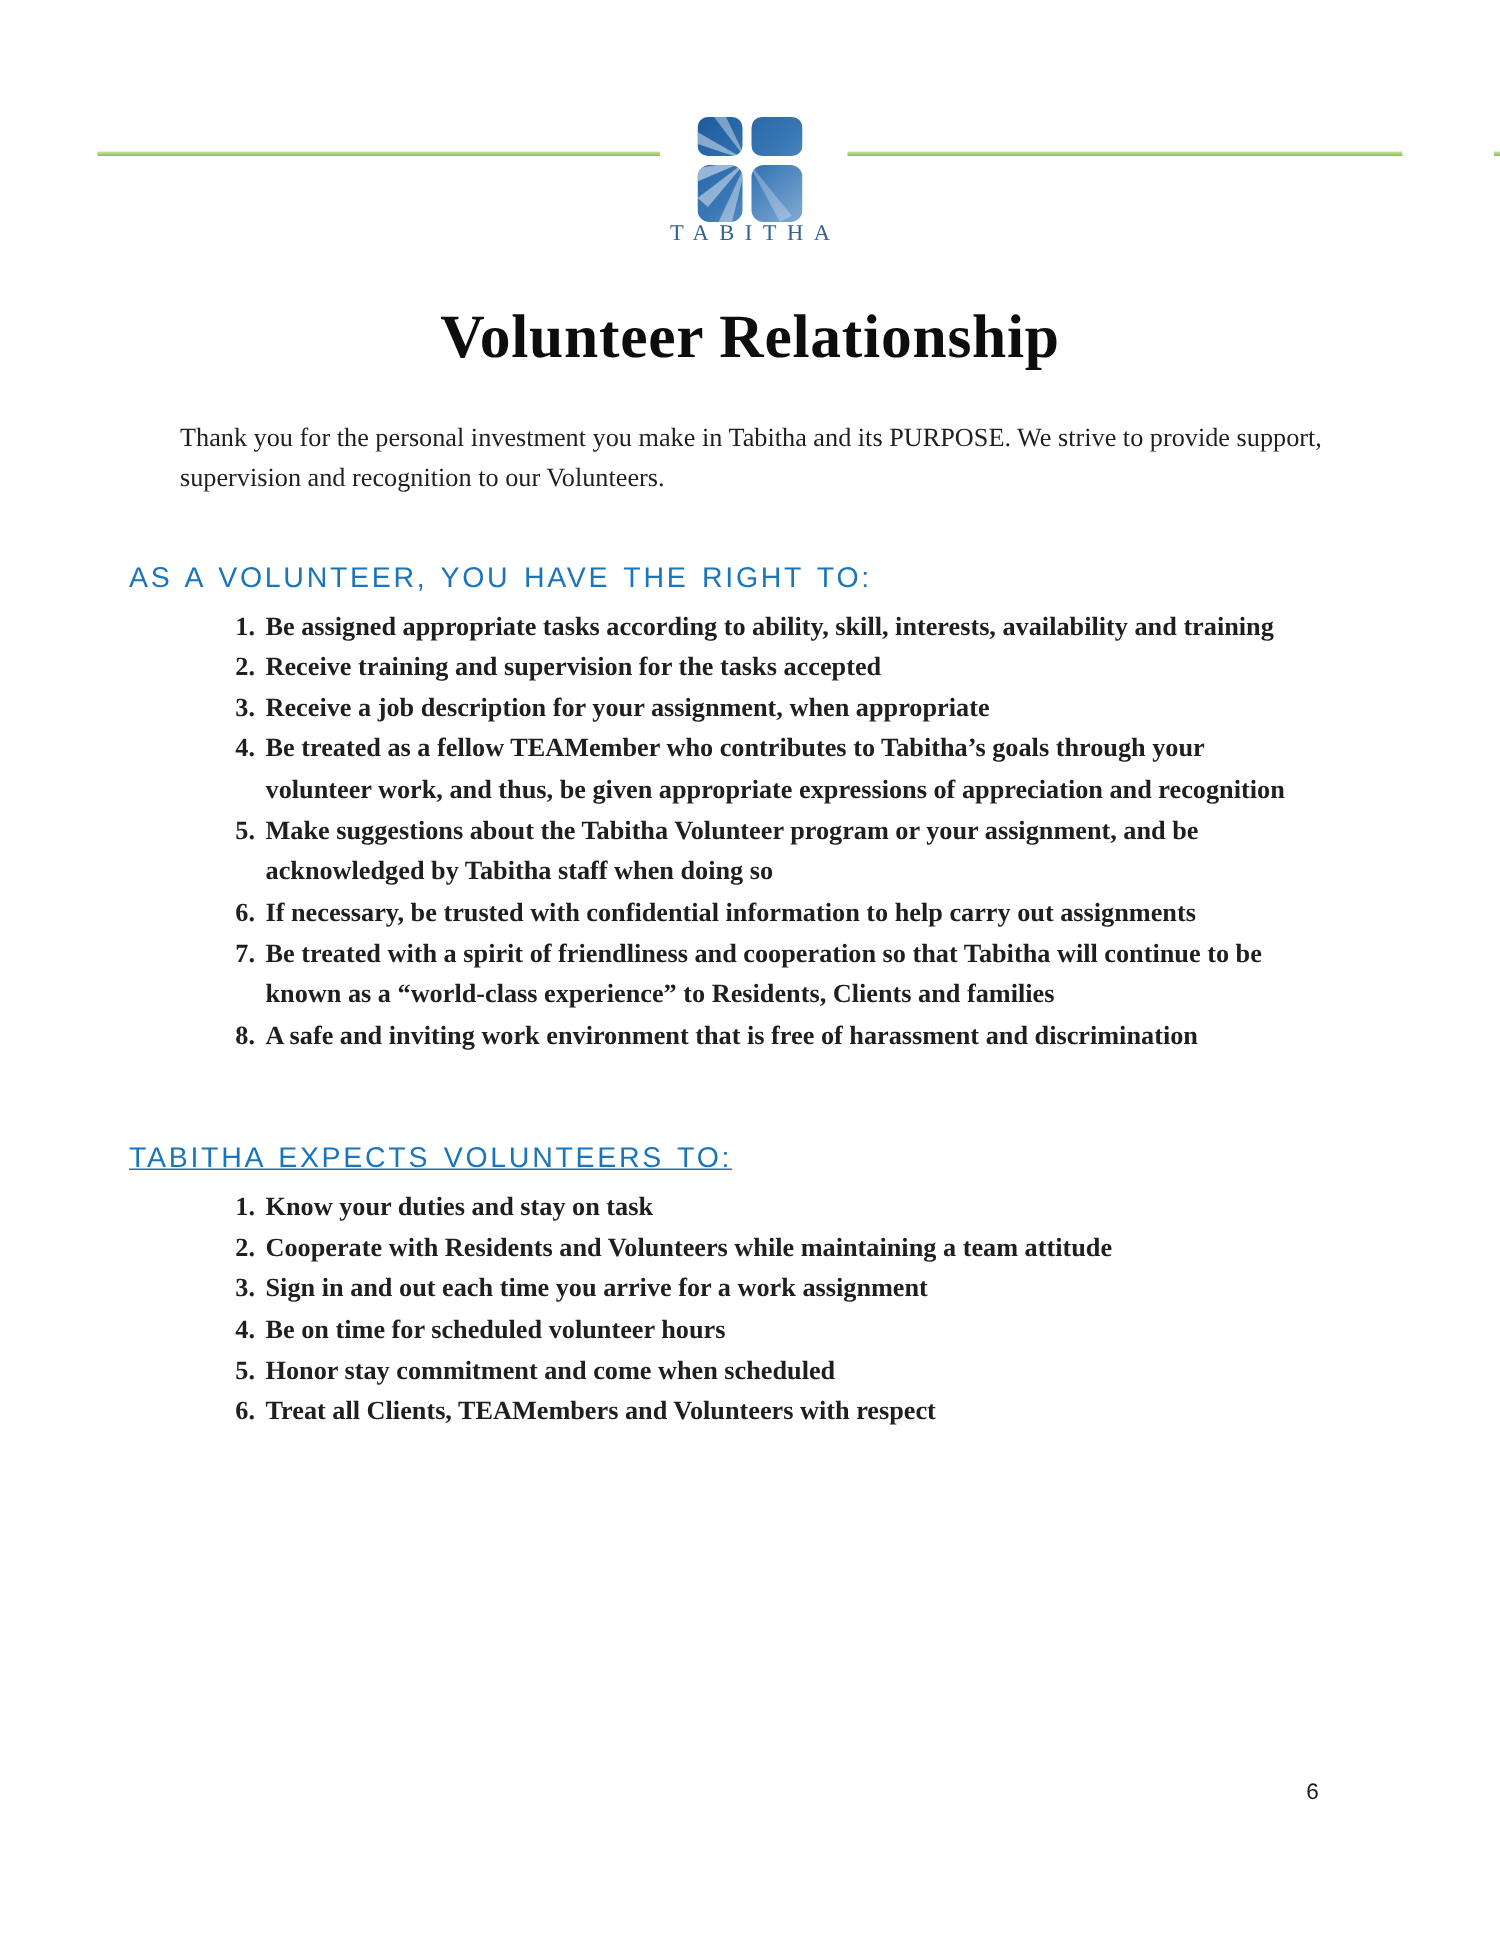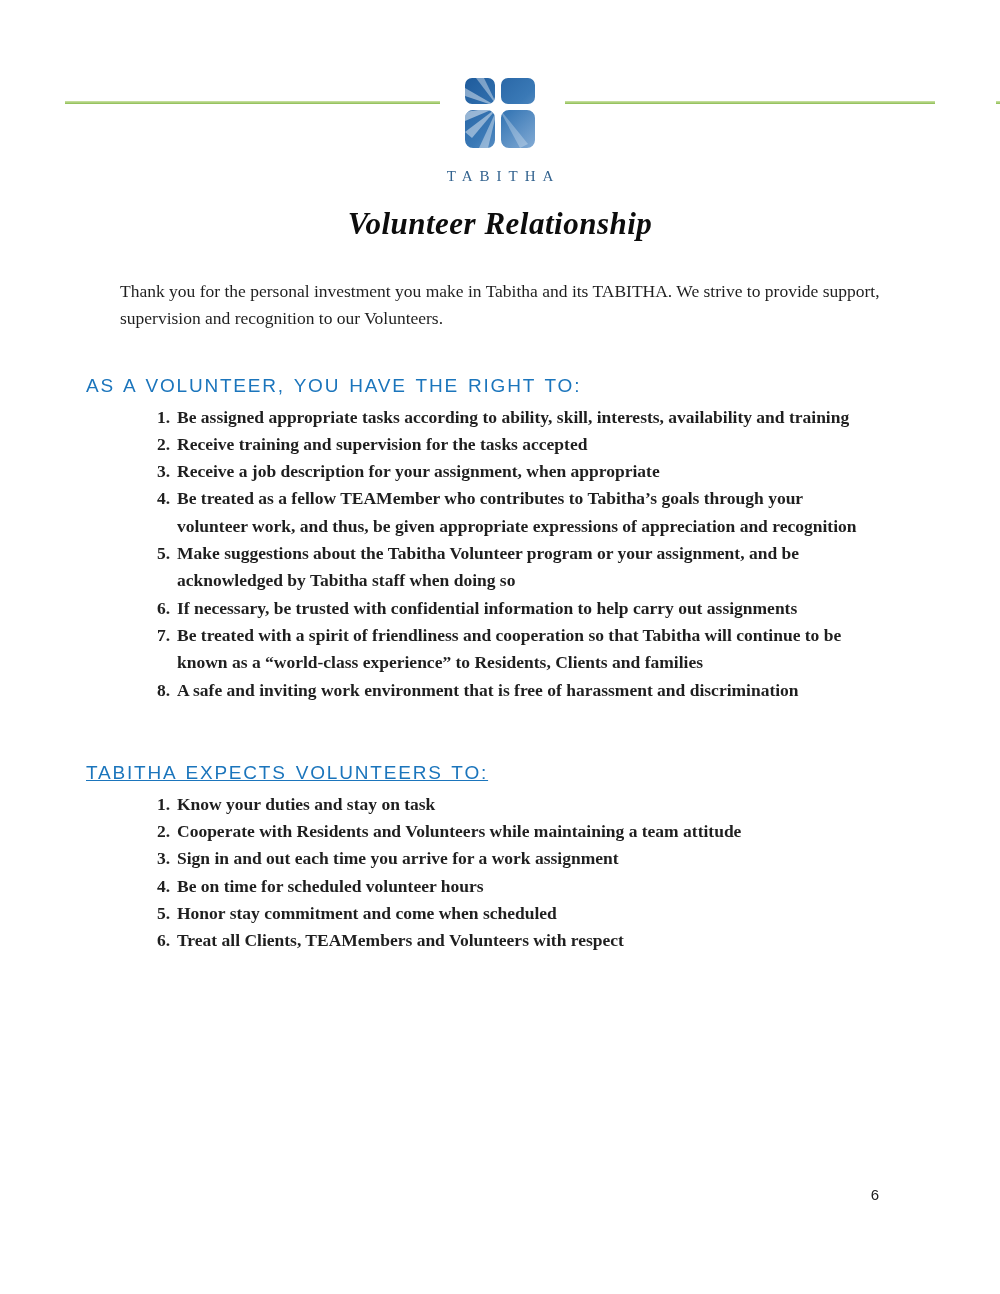--- a/index.html
+++ b/index.html
@@ -20,36 +20,35 @@
   .rule-left  { left:65px;  width:375px; }
   .rule-right { left:565px; width:370px; }
   .rule-edge  { right:0;    width:4px;  }
 
   .logo-block {
     position:absolute; top:78px; left:0; width:100%;
     text-align:center; line-height:0;
   }
   .logo-block svg { display:inline-block; }
   .wordmark {
-    margin-top:20px;
+    margin-top:0;
     font-family:"Liberation Serif", serif;
     font-size:15px; line-height:16px;
     letter-spacing:7px; text-indent:7px;
     color:var(--color-wordmark_blue, #33638f);
   }
 
   
   .page-title {
     margin:0; padding-top:200px;
     text-align:center;
-    font-size:31px; line-height:48px;
+    font-size:41px; line-height:48px;
     font-weight:700;
     color:#0d0d0d;
     letter-spacing:0.5px;
-    font-style:italic;
   }
 
   .intro {
     margin:30px 118px 0 120px;
     font-size:17.5px; line-height:27.3px;
   }
 
   .section-heading {
     margin:42px 0 0 86px;
     font-family:"Liberation Sans", sans-serif;
@@ -119,21 +118,21 @@
         <polygon points="36,29 33,70 39,70" fill="#ffffff" opacity="0.30"></polygon>
         <polygon points="36,29 58,70 66,66" fill="#ffffff" opacity="0.28"></polygon>
         <circle cx="36" cy="29" r="7" fill="#ffffff" opacity="0.55"></circle>
       </g>
     </svg>
     <div class="wordmark">TABITHA</div>
   </div>
 
   <h1 class="page-title">Volunteer Relationship</h1>
 
-  <p class="intro">Thank you for the personal investment you make in Tabitha and its TABITHA. We strive to provide support, supervision and recognition to our Volunteers.</p>
+  <p class="intro">Thank you for the personal investment you make in Tabitha and its PURPOSE. We strive to provide support, supervision and recognition to our Volunteers.</p>
 
   <h2 class="section-heading">AS A VOLUNTEER, YOU HAVE THE RIGHT TO:</h2>
   <ol class="doc-list">
       <li>Be assigned appropriate tasks according to ability, skill, interests, availability and training</li>
       <li>Receive training and supervision for the tasks accepted</li>
       <li>Receive a job description for your assignment, when appropriate</li>
       <li>Be treated as a fellow TEAMember who contributes to Tabitha’s goals through your volunteer work, and thus, be given appropriate expressions of appreciation and recognition</li>
       <li>Make suggestions about the Tabitha Volunteer program or your assignment, and be acknowledged by Tabitha staff when doing so</li>
       <li>If necessary, be trusted with confidential information to help carry out assignments</li>
       <li>Be treated with a spirit of friendliness and cooperation so that Tabitha will continue to be known as a “world-class experience” to Residents, Clients and families</li>

